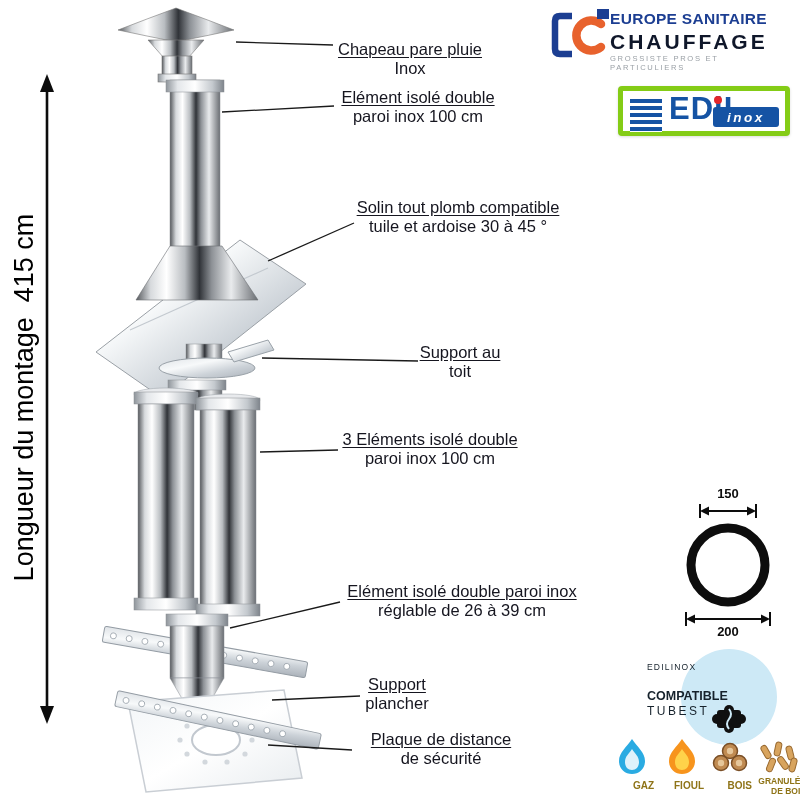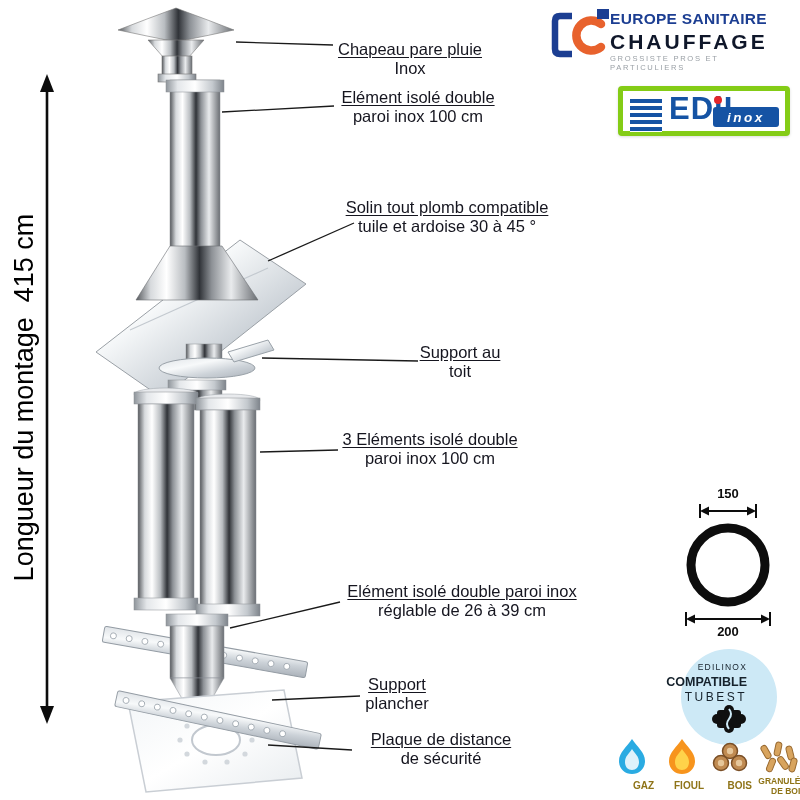--- a/index.html
+++ b/index.html
@@ -34,23 +34,23 @@
   .edil-dot{position:absolute;left:91px;top:5px;width:8px;height:8px;border-radius:50%;
         background:#e3262b}
   .edil-inox{position:absolute;right:6px;bottom:4px;width:66px;height:20px;background:#1553a4;
         border-radius:3px;color:#fff;font-weight:bold;font-style:italic;font-size:13.5px;
         letter-spacing:2.5px;display:flex;align-items:center;justify-content:center}
 
   
   .dim{position:absolute;font-size:13px;font-weight:bold;color:#0d0d0d;text-align:center}
 
   
-  .badge-text{position:absolute;left:647px;top:662px;width:100px;text-align:right;color:#16222c}
+  .badge-text{position:absolute;left:647px;top:662px;width:100px;text-align:left;color:#16222c}
   .badge-l1{font-size:8.5px;letter-spacing:1.2px}
-  .badge-l2{font-size:12.5px;font-weight:bold;margin-top:3px}
+  .badge-l2{font-size:12.5px;font-weight:bold;margin-top:17px}
   .badge-l3{font-size:12px;letter-spacing:2.5px;margin-top:1px}
 
   
   .fuel-label{position:absolute;text-align:right;font-weight:bold;color:#8f7418;
               font-size:10px;line-height:1.15}
   .fuel-label.small{font-size:8.5px}
 </style>
 </head>
 <body>
 
@@ -267,21 +267,21 @@
   <div class="rotlabel">Longueur du montage  415 cm</div>
 
   <div class="plabel" style="left:330px;top:40px;width:160px">
     <div class="t">Chapeau pare pluie</div>
     <div class="s">Inox</div>
   </div>
   <div class="plabel" style="left:328px;top:88px;width:180px">
     <div class="t">Elément isolé double</div>
     <div class="s">paroi inox 100 cm</div>
   </div>
-  <div class="plabel" style="left:339px;top:198px;width:216px">
+  <div class="plabel" style="left:350px;top:198px;width:216px">
     <div class="t">Solin tout plomb compatible</div>
     <div class="s">tuile et ardoise 30 à 45 °</div>
   </div>
   <div class="plabel" style="left:412px;top:343px;width:96px">
     <div class="t">Support au</div>
     <div class="s">toit</div>
   </div>
   <div class="plabel" style="left:332px;top:430px;width:196px">
     <div class="t">3 Eléments isolé double</div>
     <div class="s">paroi inox 100 cm</div>

